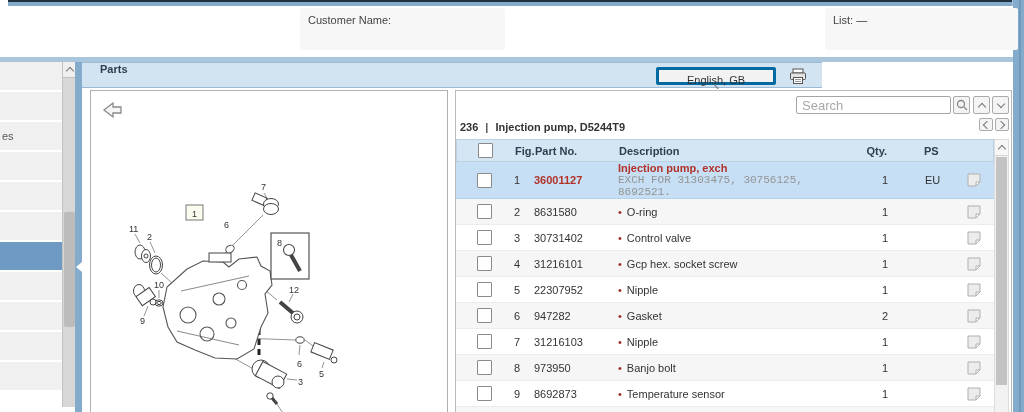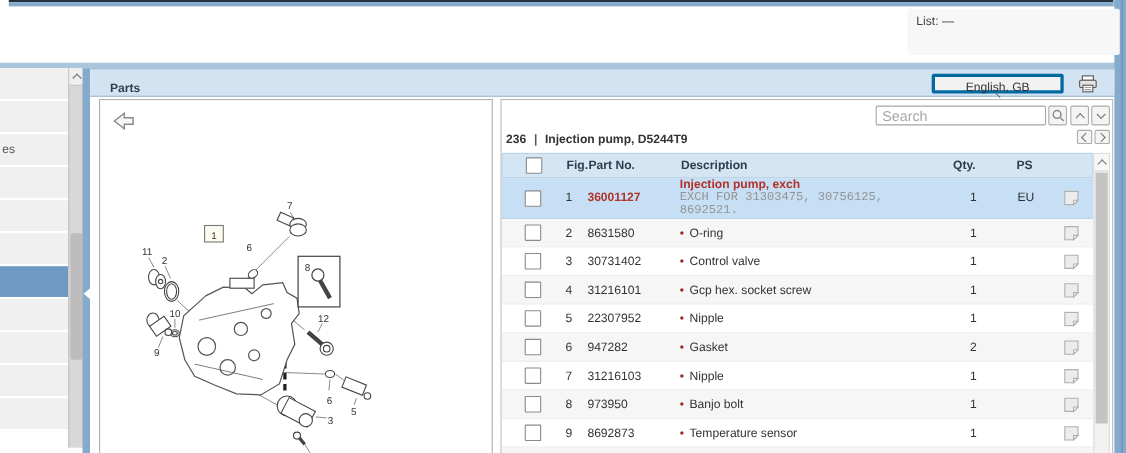--- a/index.html
+++ b/index.html
@@ -30,23 +30,23 @@
   .side-item.sel{background:#6f9ac4;}
   .side-scroll{position:absolute;left:62px;top:0;width:13px;height:345px;background:#d7d7d7;border-left:1px solid #c2c2c2;}
   .side-scroll .sbtn{position:absolute;left:0;top:0;width:13px;height:15px;background:#efefef;border-bottom:1px solid #c2c2c2;
                      display:flex;align-items:center;justify-content:center;}
   .side-scroll .sthumb{position:absolute;left:1px;top:150px;width:11px;height:115px;background:#bcbcbc;border-radius:2px;}
   .splitter{position:absolute;left:75px;top:0;width:7px;height:350px;background:#84abcc;}
   .splitter .collapse{position:absolute;left:1px;top:200px;width:0;height:0;
                       border-top:5px solid transparent;border-bottom:5px solid transparent;border-right:6px solid #fff;}
   
   .content{position:absolute;left:82px;top:0;width:931px;height:350px;background:#fff;}
-  .tabbar{position:absolute;left:0;top:0;width:931px;height:26px;background:#d2e3f2;
+  .tabbar{position:absolute;left:0;top:0;width:740px;height:26px;background:#d2e3f2;
           border-top:1px solid #9db9d4;border-bottom:1px solid #9db9d4;box-sizing:border-box;
-          display:flex;align-items:flex-end;}
+          display:flex;align-items:flex-start;}
   .tabbar .tab-label{font-weight:bold;color:#2e3e4e;padding-left:18px;}
   .lang-select{position:absolute;right:46px;top:4px;width:120px;height:18px;background:#f2f2f2;
                border:3px solid #0369a1;border-radius:2px;display:flex;align-items:center;
                justify-content:space-between;padding:4px 6px;box-sizing:border-box;color:#333;flex-direction:column;}
   .print-btn{position:absolute;right:14px;top:3px;width:20px;height:20px;display:flex;align-items:center;justify-content:center;}
   
   .chev{display:inline-block;width:5px;height:5px;border-right:1.5px solid #777;border-bottom:1.5px solid #777;}
   .chev.up{transform:rotate(-135deg);margin-top:3px;}
   .chev.down{transform:rotate(45deg);margin-bottom:2px;}
   .chev.left{transform:rotate(135deg);margin-left:2px;}
@@ -105,20 +105,23 @@
 </head>
 <body>
 
 <div class="top-dark"></div>
 <div class="top-blue"></div>
 <div class="right-frame">
     <div class="inner-line"></div>
   </div>
 
 <div class="topbar">
+  <div class="fieldbox cust-box">
+    <span class="inline-lab">Customer Name:</span>
+  </div>
   <div class="fieldbox list-box">
     <span class="inline-lab">List:</span>
     <span>—</span>
   </div>
 </div>
 <div class="sep-band"></div>
 
 <div class="main">
 
   <div class="sidebar">

